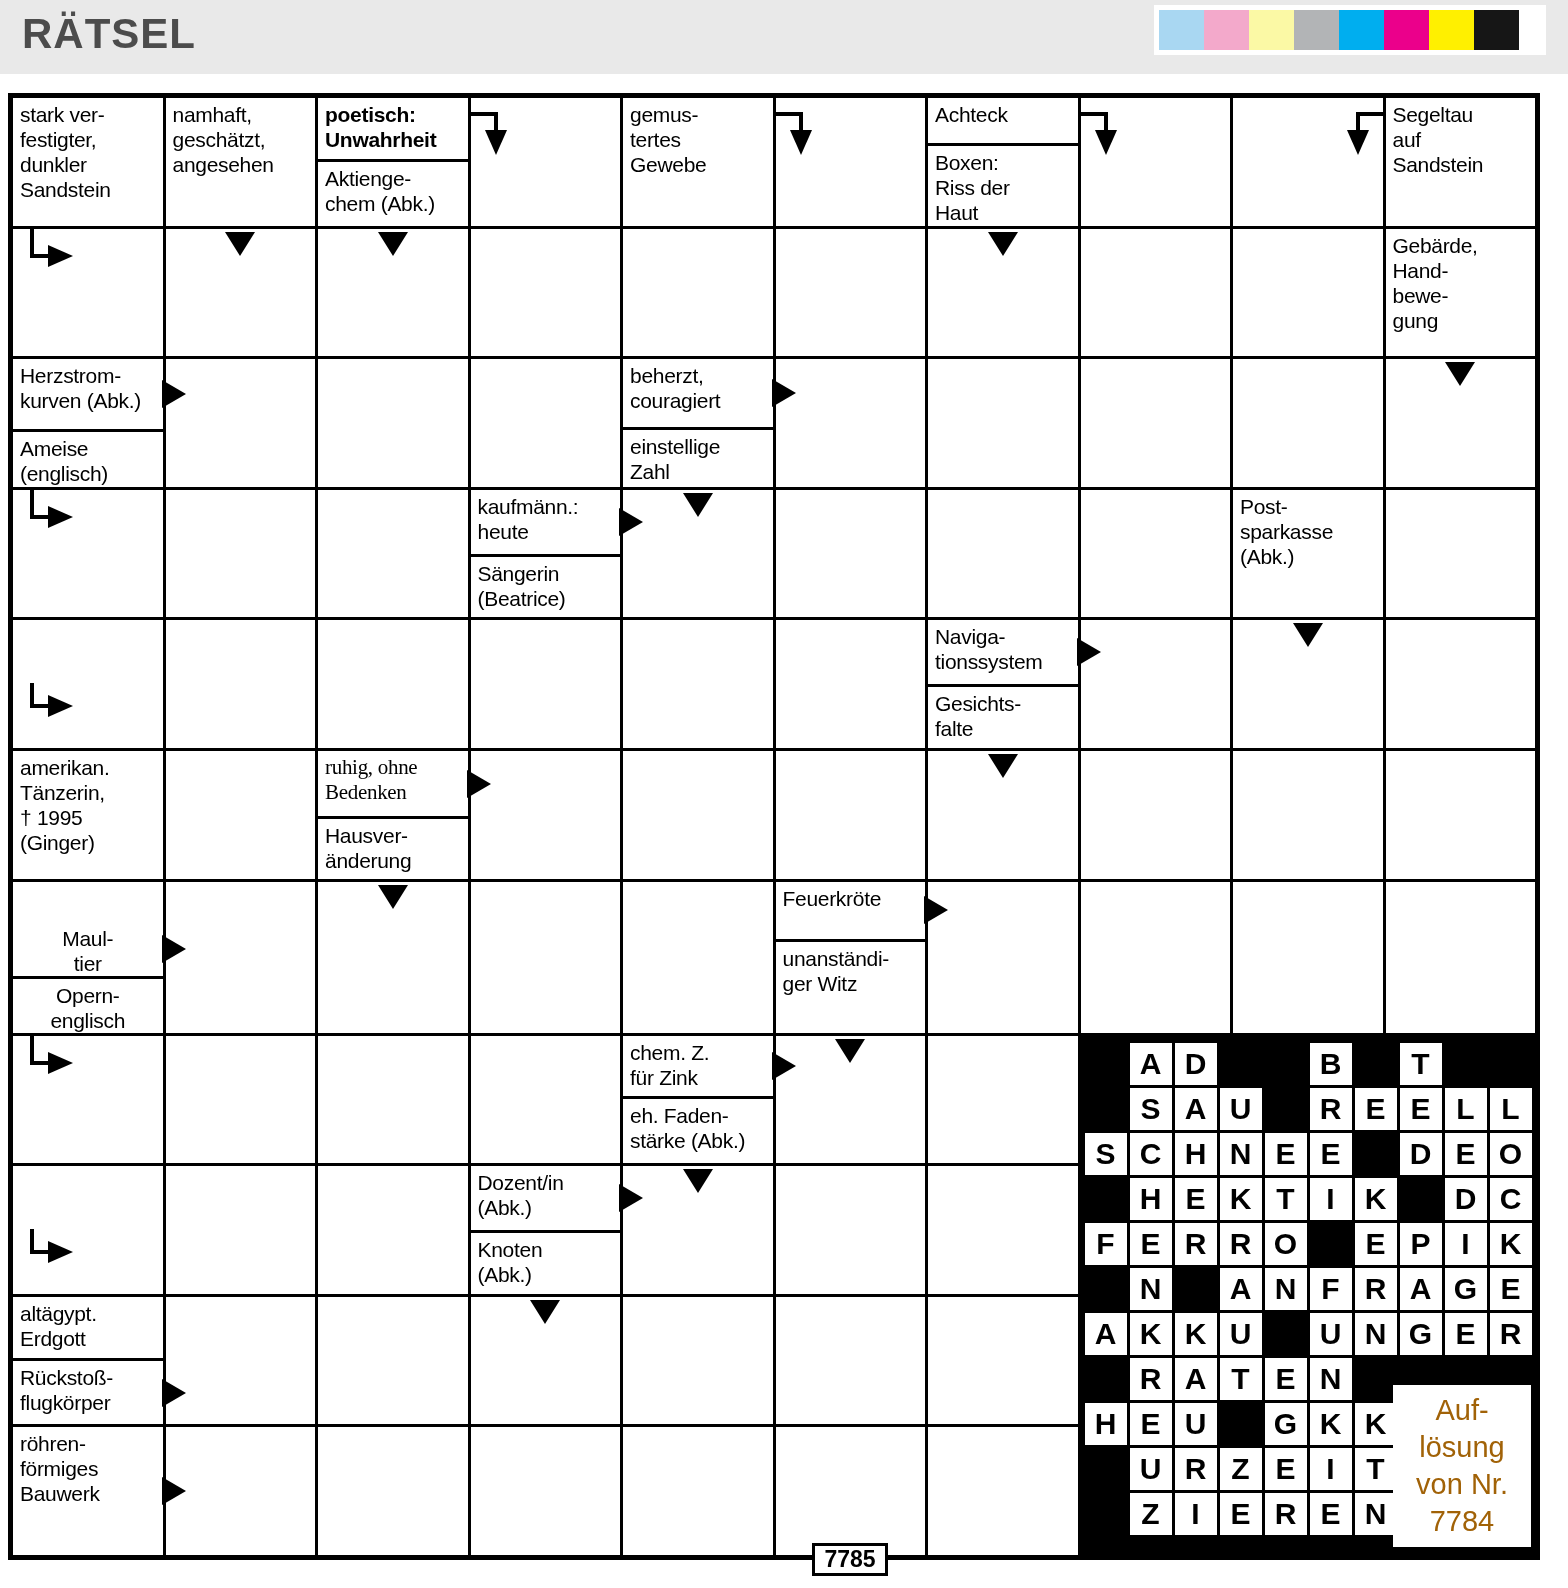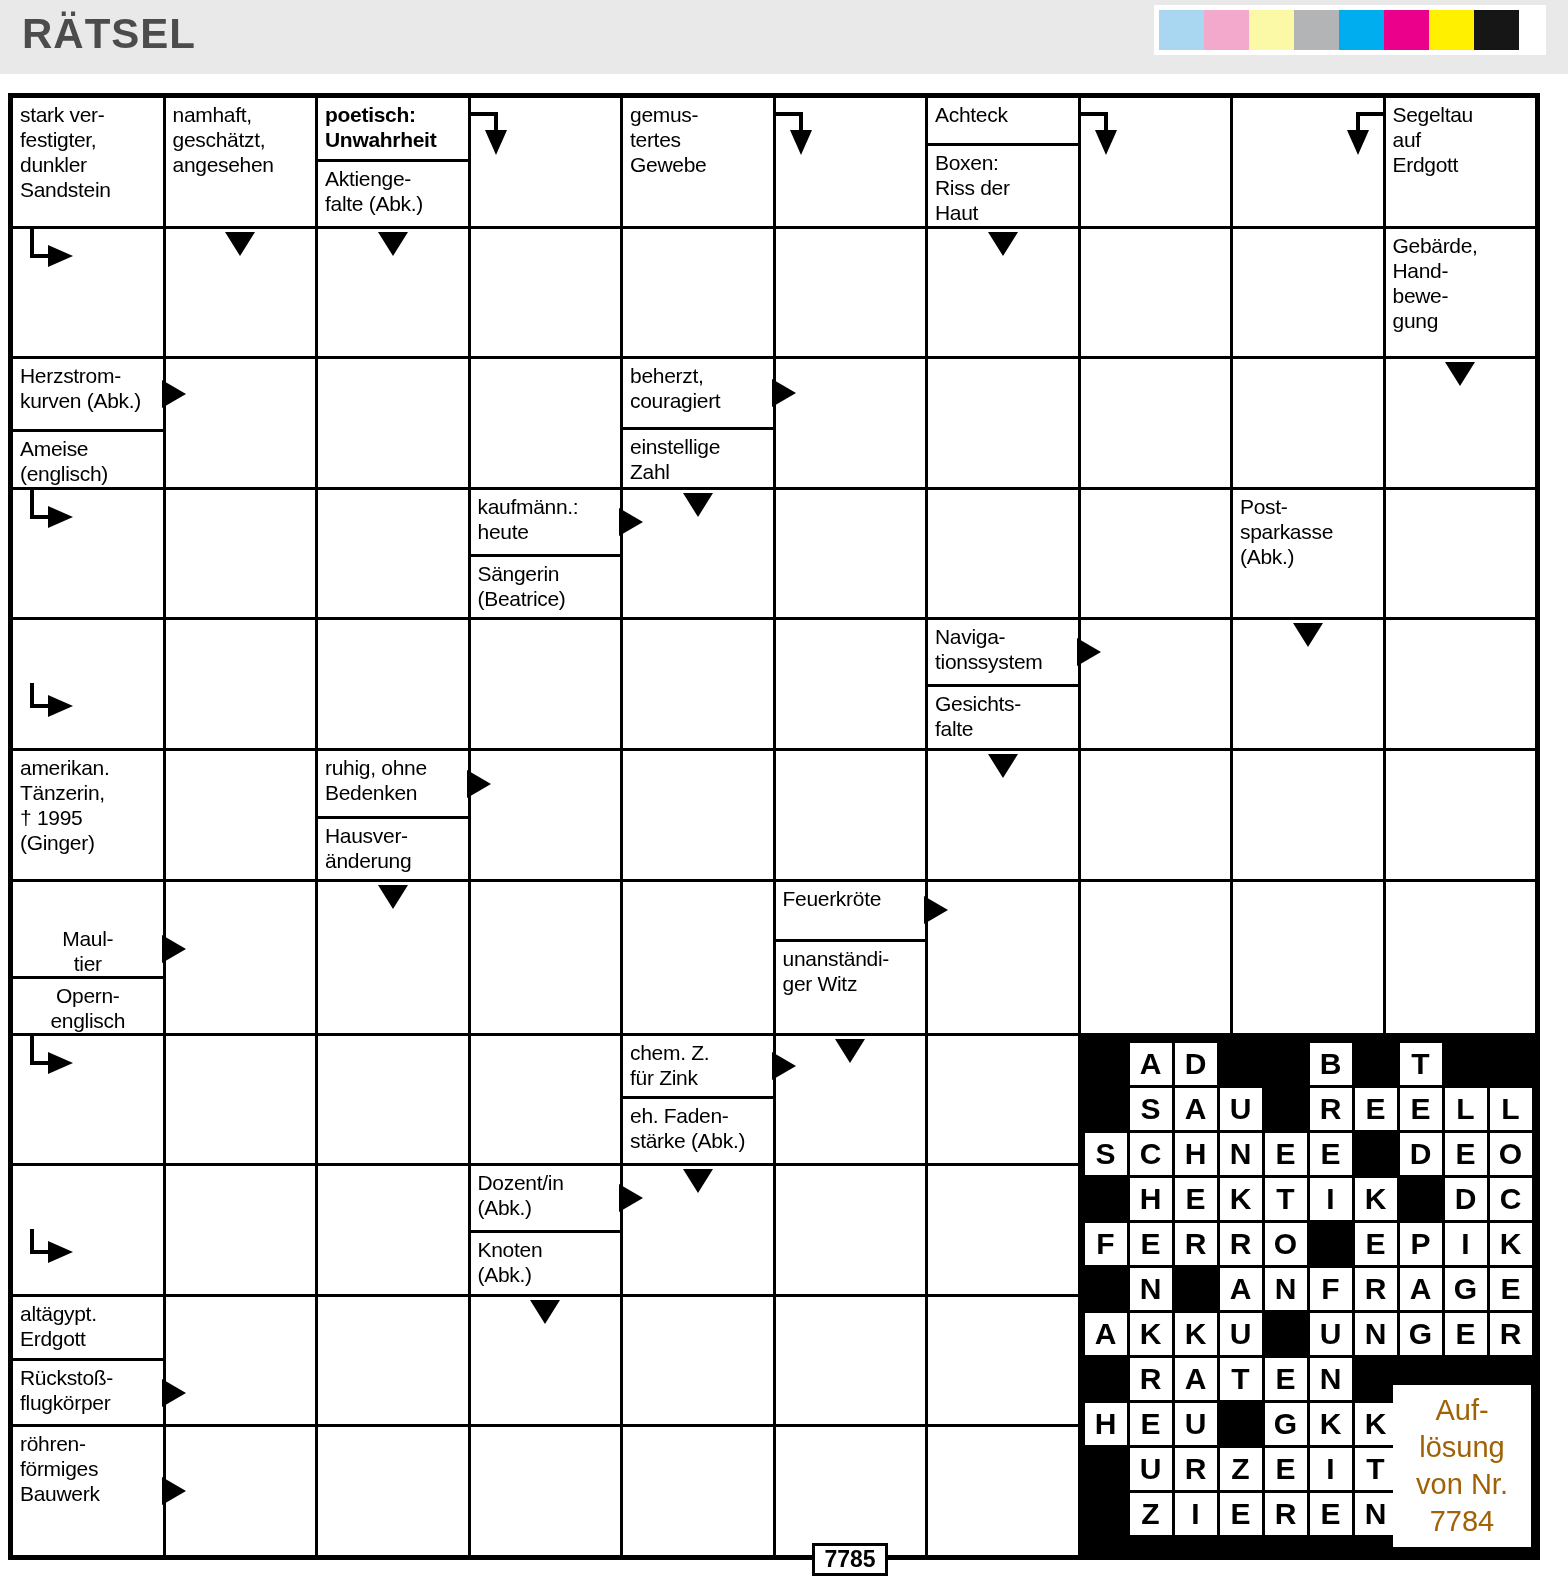--- a/index.html
+++ b/index.html
@@ -55,21 +55,21 @@
     </div>
     <div class="cell clue" style="grid-area: 1 / 2;">
       <div class="part" style="height: 100%;">namhaft,
 geschätzt,
 angesehen</div>
     </div>
     <div class="cell clue split" style="grid-area: 1 / 3;">
       <div class="part" style="height: 48%; font-weight: bold;">poetisch:
 Unwahrheit</div>
       <div class="part second" style="flex: 1 1 0%;">Aktienge-
-falte (Abk.)</div>
+chem (Abk.)</div>
     </div>
     <div class="cell" style="grid-area: 1 / 4;">
       <svg class="arr a-elbow-down" width="46" height="56" viewBox="0 0 46 56">
         <path d="M0 11 H25 V28" stroke="#000" stroke-width="4" fill="none"></path>
         <polygon points="14,27 36,27 25,52"></polygon>
       </svg>
     </div>
     <div class="cell clue" style="grid-area: 1 / 5;">
       <div class="part" style="height: 100%;">gemus-
 tertes
@@ -95,21 +95,21 @@
     </div>
     <div class="cell" style="grid-area: 1 / 9;">
       <svg class="arr a-elbow-down-m" width="46" height="56" viewBox="0 0 46 56">
         <path d="M46 11 H21 V28" stroke="#000" stroke-width="4" fill="none"></path>
         <polygon points="10,27 32,27 21,52"></polygon>
       </svg>
     </div>
     <div class="cell clue" style="grid-area: 1 / 10;">
       <div class="part" style="height: 100%;">Segeltau
 auf
-Erdgott</div>
+Sandstein</div>
     </div>
     <div class="cell" style="grid-area: 2 / 1;">
       <svg class="arr a-elbow-right" width="56" height="50" viewBox="0 0 56 50">
         <path d="M11 0 V27 H28" stroke="#000" stroke-width="4" fill="none"></path>
         <polygon points="27,16 27,38 52,27"></polygon>
       </svg>
     </div>
     <div class="cell" style="grid-area: 2 / 2;">
       <svg class="arr a-tri-down" width="32" height="26" viewBox="0 0 32 26">
         <polygon points="1,1 31,1 16,25"></polygon>
@@ -221,21 +221,21 @@
     </div>
     <div class="cell" style="grid-area: 5 / 10;"></div>
     <div class="cell clue" style="grid-area: 6 / 1;">
       <div class="part" style="height: 100%;">amerikan.
 Tänzerin,
 † 1995
 (Ginger)</div>
     </div>
     <div class="cell" style="grid-area: 6 / 2;"></div>
     <div class="cell clue split" style="grid-area: 6 / 3;">
-      <div class="part" style="height: 51%;">ruhig, ohne
+      <div class="part" style="height: 51%; font-family: Liberation Serif, serif;">ruhig, ohne
 Bedenken<svg class="arr a-right" width="26" height="30" viewBox="0 0 26 30">
           <polygon points="1,1 1,29 25,15"></polygon>
         </svg></div>
       <div class="part second" style="flex: 1 1 0%;">Hausver-
 änderung</div>
     </div>
     <div class="cell" style="grid-area: 6 / 4;"></div>
     <div class="cell" style="grid-area: 6 / 5;"></div>
     <div class="cell" style="grid-area: 6 / 6;"></div>
     <div class="cell" style="grid-area: 6 / 7;">

